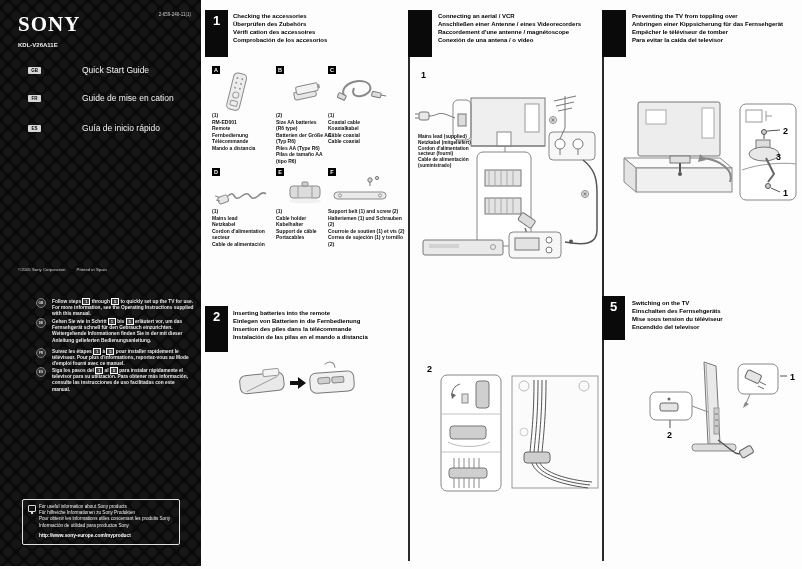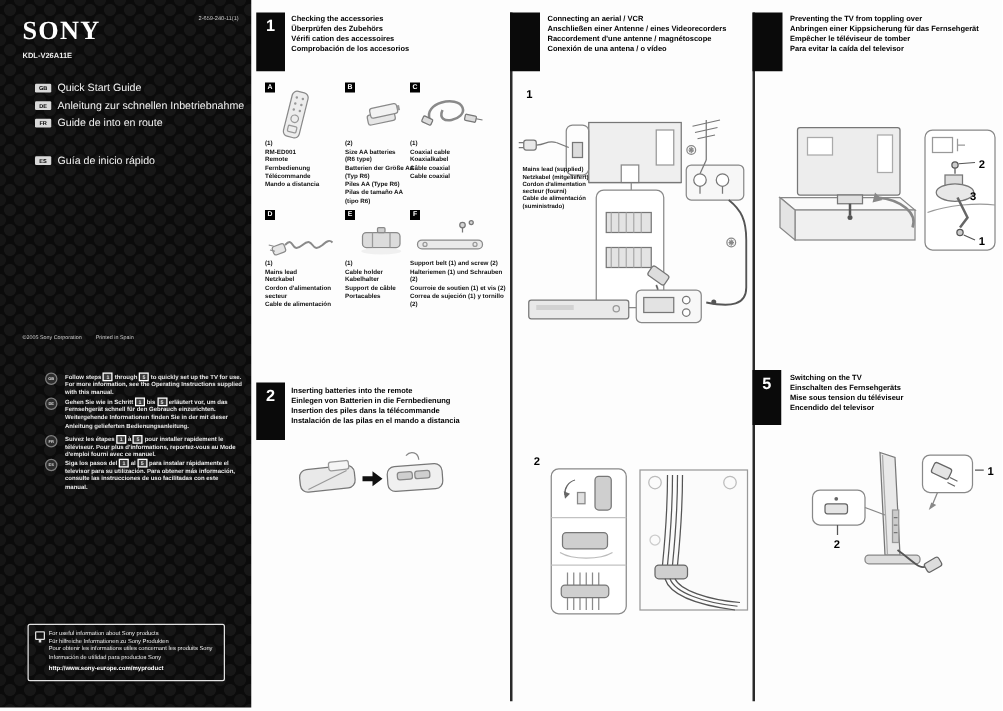--- a/index.html
+++ b/index.html
@@ -12,21 +12,21 @@
                      radial-gradient(circle,rgba(255,255,255,0.04) 0 4.5px,transparent 5px);
     background-size:16px 16px;background-position:0 0,8px 8px;}
   .brand{position:absolute;left:18px;top:12px;font-family:"Liberation Serif",serif;
          font-weight:bold;font-size:21px;letter-spacing:1px;color:#fff;}
   .docnum{position:absolute;right:10px;top:12px;font-size:4.5px;color:#c8c8c8;}
   .model{position:absolute;left:18px;top:42px;font-size:6px;font-weight:bold;color:#efefef;}
   .lang-row{position:absolute;left:28px;height:12px;display:flex;align-items:center;}
   .lang-badge{display:inline-block;min-width:11px;padding:0 1px;height:7px;background:#d8d8d8;
      color:#000;font-size:4.5px;font-weight:bold;text-align:center;line-height:7px;
      border-radius:1px;margin-right:5px;}
-  .lang-title{font-size:8.5px;color:#f4f4f4;}
+  .lang-title{font-size:8.5px;color:#f4f4f4;margin-left:36px;}
   .copyright{position:absolute;left:18px;top:267px;font-size:4.3px;color:#cfcfcf;}
   .copyright span{margin-right:10px;}
   .note{position:absolute;left:52px;width:142px;font-size:4.8px;font-weight:bold;
         line-height:1.3;color:#e9e9e9;}
   .note-circle{position:absolute;left:-16px;top:0;width:8px;height:8px;border:1px solid #808080;
         border-radius:50%;background:#2e2e2e;color:#ddd;font-size:3.2px;font-weight:bold;
         text-align:center;line-height:8px;}
   .stepref{display:inline-block;border:0.5px solid #fff;background:#3c3c3c;min-width:4px;
         padding:0 1px;font-size:4.2px;line-height:5.2px;text-align:center;vertical-align:middle;}
   .info-box{position:absolute;left:22px;top:499px;width:158px;height:46px;
@@ -64,27 +64,23 @@
 
   <div class="left-panel">
     <div class="brand">SONY</div>
     <div class="docnum">2-659-240-11(1)</div>
     <div class="model">KDL-V26A11E</div>
 
     <div class="lang-row" style="top:64px">
       <span class="lang-badge">GB</span>
       <span class="lang-title">Quick Start Guide</span>
     </div>
-    <div class="lang-row" style="top:78px">
-      <span class="lang-badge">DE</span>
-      <span class="lang-title">Anleitung zur schnellen Inbetriebnahme</span>
-    </div>
     <div class="lang-row" style="top:92px">
       <span class="lang-badge">FR</span>
-      <span class="lang-title">Guide de into en route</span>
+      <span class="lang-title">Guide de mise en cation</span>
     </div>
     <div class="lang-row" style="top:122px">
       <span class="lang-badge">ES</span>
       <span class="lang-title">Guía de inicio rápido</span>
     </div>
 
     <div class="copyright">
       <span>©2005 Sony Corporation</span>
       <span>Printed in Spain</span>
     </div>

